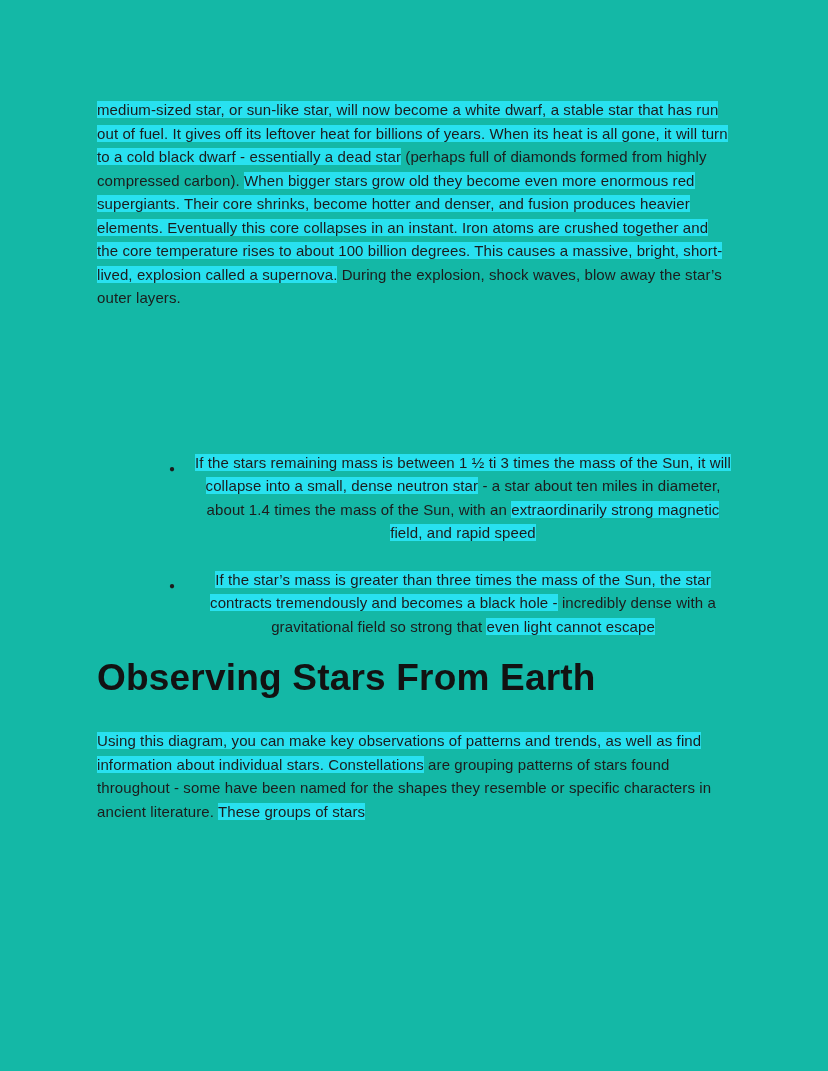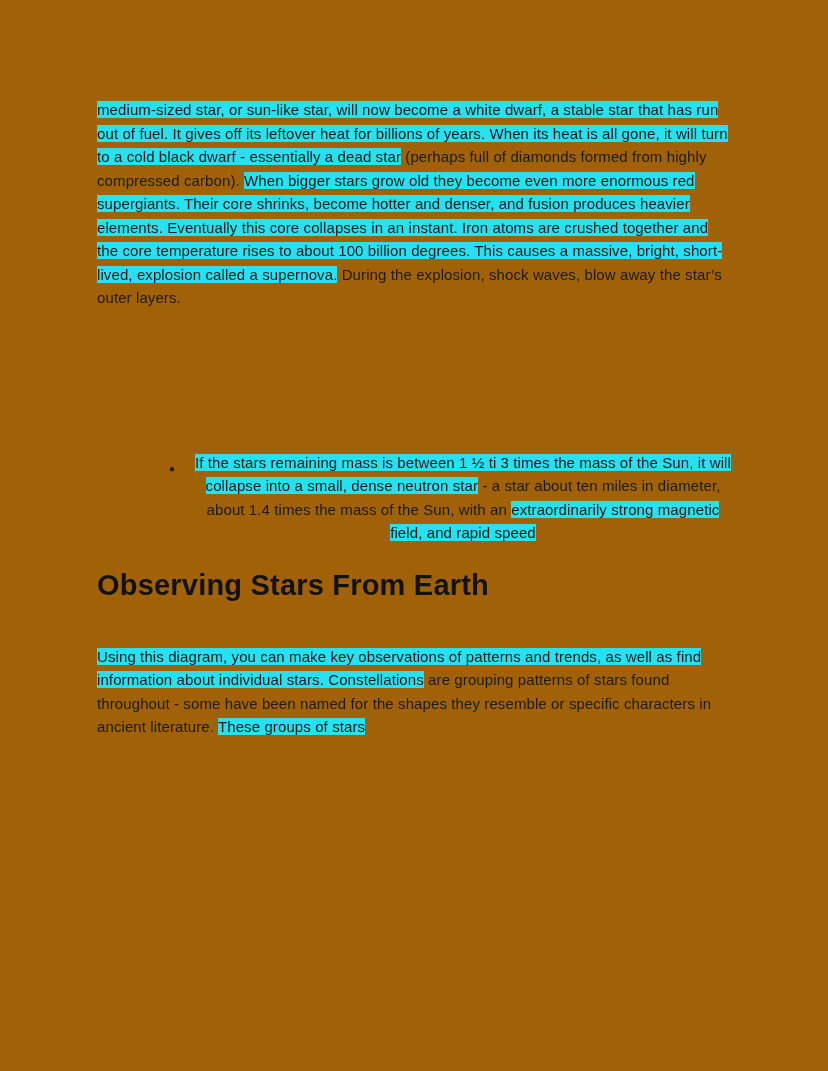--- a/index.html
+++ b/index.html
@@ -4,21 +4,21 @@
 <style>
   html, body {
     margin: 0;
     padding: 0;
     background: #ffffff;
   }
   .page {
     position: relative;
     width: 828px;
     height: 1071px;
-    background: #a16207;
+    background: #14b8a6;
     overflow: hidden;
     font-family: "Liberation Sans", "DejaVu Sans", sans-serif;
     color: #1c1c1c;
   }
   .content {
     padding: 98px 97px 0 97px;
   }
   .para {
     margin: 0 0 23px 0;
     font-size: 15px;
@@ -46,41 +46,42 @@
   }
   ul.bullets li::before {
     content: "\25CF";
     position: absolute;
     left: -26px;
     top: 6px;
     font-size: 10px;
     color: #1c1c1c;
   }
   h1.heading {
-    margin: 20px 0 43px 0;
-    font-size: 29px;
+    margin: 20px 0 34px 0;
+    font-size: 37px;
     line-height: 34px;
     font-weight: 700;
     color: #121212;
     letter-spacing: 0.2px;
   }
 </style>
 </head>
 <body>
 
 <div class="page">
   <div class="content">
 
     <p class="para"><span class="hl">medium-sized star, or sun-like star, will now become a white dwarf, a stable star that has run out of fuel. It gives off its leftover heat for billions of years. When its heat is all gone, it will turn to a cold black dwarf - essentially a dead star</span><span class="plain"> (perhaps full of diamonds formed from highly compressed carbon). </span><span class="hl">When bigger stars grow old they become even more enormous red supergiants. Their core shrinks, become hotter and denser, and fusion produces heavier elements. Eventually this core collapses in an instant. Iron atoms are crushed together and the core temperature rises to about 100 billion degrees. This causes a massive, bright, short-lived, explosion called a supernova.</span><span class="plain"> During the explosion, shock waves, blow away the star’s outer layers.</span></p>
 
     <div class="spacer-big"></div>
 
 
     <ul class="bullets">
       <li class="para"><span class="hl">If the stars remaining mass is between 1 ½ ti 3 times the mass of the Sun, it will collapse into a small, dense neutron star</span><span class="plain"> - a star about ten miles in diameter, about 1.4 times the mass of the Sun, with an </span><span class="hl">extraordinarily strong magnetic field, and rapid speed</span></li>
+      <li class="para"><span class="hl">If the star’s mass is greater than three times the mass of the Sun, the star contracts tremendously and becomes a black hole -</span><span class="plain"> incredibly dense with a gravitational field so strong that </span><span class="hl">even light cannot escape</span></li>
     </ul>
 
     <h1 class="heading">Observing Stars From Earth</h1>
 
 
     <p class="para"><span class="hl">Using this diagram, you can make key observations of patterns and trends, as well as find information about individual stars. Constellations</span><span class="plain"> are grouping patterns of stars found throughout - some have been named for the shapes they resemble or specific characters in ancient literature. </span><span class="hl">These groups of stars</span></p>
 
   </div>
 </div>
 

